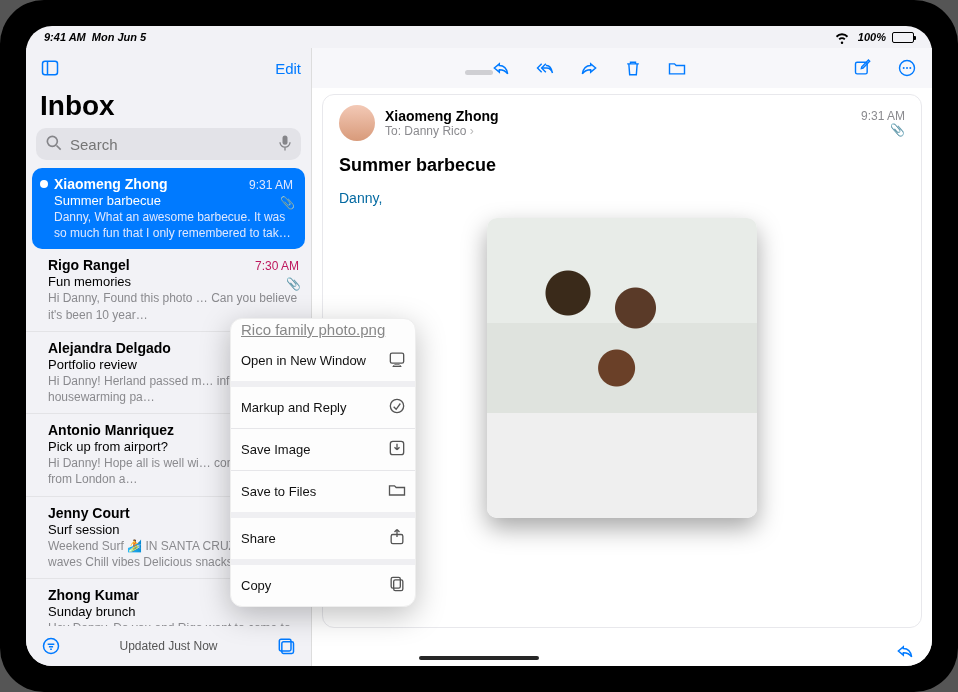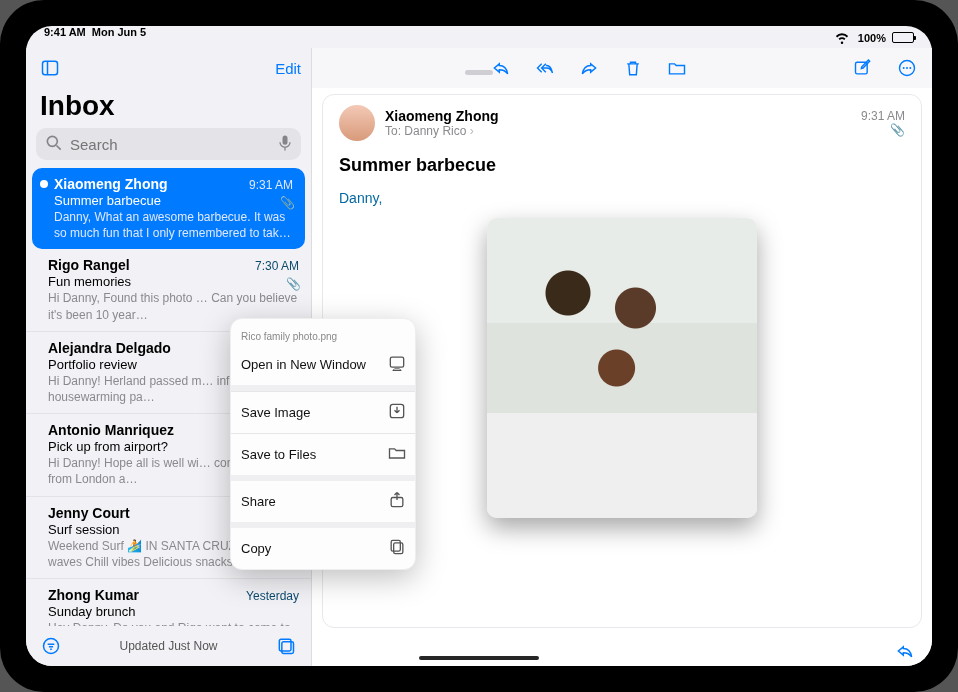--- a/index.html
+++ b/index.html
@@ -6,22 +6,22 @@
   body { background: #555; display: flex; align-items: center; justify-content: center; width: 958px; height: 692px; }
   .device {
     width: 958px; height: 692px; background: #000; border-radius: 44px; padding: 26px;
     position: relative;
   }
   .screen {
     width: 100%; height: 100%; background: #f2f2f6; border-radius: 26px; overflow: hidden;
     display: flex; flex-direction: column;
   }
   .status-bar {
-    height: 22px; display: flex; align-items: flex-start; justify-content: space-between;
-    padding: 0 18px; font-size: 11px; font-weight: 600; color: #000;
+    height: 22px; display: flex; align-items: center; justify-content: space-between;
+    padding: 0 18px; font-size: 11px; font-weight: 600; color: #000; font-style: italic;
   }
   .status-left, .status-right { display: flex; align-items: center; gap: 6px; }
   .battery { width: 22px; height: 11px; border: 1px solid #000; border-radius: 2px; position: relative; }
   .battery::after { content:''; position:absolute; right:-3px; top:3px; width:2px; height:4px; background:#000; border-radius:0 1px 1px 0; }
   .battery-fill { background:#000; height:100%; width:100%; border-radius:1px; }
   .wifi, .signal { font-size: 12px; }
 
   .app {
     flex: 1; display: flex; overflow: hidden; position: relative;
   }
@@ -40,21 +40,21 @@
   }
   .search input { border:none; background:transparent; flex:1; font-size:15px; color:#333; outline:none; }
   .mic { color:#858589; }
   .msg-list { flex:1; overflow:hidden; }
   .msg {
     padding: 8px 12px 8px 22px; border-bottom: 1px solid #e3e3e6; position:relative;
   }
   .msg.selected { background:#007aff; color:#fff; border-radius:10px; margin: 0 6px; border-bottom:none; }
   .msg .row1 { display:flex; justify-content:space-between; align-items:baseline; }
   .msg .sender { font-weight:600; font-size:14px; }
-  .msg .time { font-size:12px; color:#0c4a6e; }
+  .msg .time { font-size:12px; color:#be185d; }
   .msg.selected .time { color:#e0e8ff; }
   .msg .subject { font-size:13px; margin-top:1px; }
   .msg .preview { font-size:12px; color:#8a8a8e; margin-top:1px; line-height:1.35;
     display:-webkit-box; -webkit-line-clamp:2; -webkit-box-orient:vertical; overflow:hidden;
   }
   .msg.selected .subject { color:#fff; }
   .msg.selected .preview { color:#dfe8ff; }
   .attach-ind { position:absolute; right:10px; top:28px; color:#8a8a8e; font-size:12px; }
   .msg.selected .attach-ind { color:#dfe8ff; }
   .unread-dot { position:absolute; left:8px; top:12px; width:8px; height:8px; border-radius:50%; background:#007aff; }
@@ -104,21 +104,21 @@
     position:relative; z-index:60;
   }
   .c-footer { display:flex; justify-content:flex-end; padding: 6px 16px 4px; }
 
   
   .ctx {
     position:absolute; left: 204px; top: 270px; width: 186px; background:#fdfdfd;
     border-radius:12px; box-shadow: 0 8px 30px rgba(0,0,0,.25); z-index:50; overflow:hidden;
     border:1px solid #eee;
   }
-  .ctx-title { font-size:10px; color:#888; padding:12px 10px 2px; }
+  .ctx-title { font-size:15px; color:#888; padding:2px 10px 2px;text-decoration:underline; }
   .ctx-sep { height:1px; background:#e6e6e9; }
   .ctx-section-gap { height:6px; background:#efeff2; }
   .ctx-item { display:flex; justify-content:space-between; align-items:center; padding:9px 10px; font-size:13px; color:#111; }
   .ctx-item .ci-icon { color:#555; width:18px; text-align:center; }
 
   .home-indicator { position:absolute; bottom:6px; left:50%; transform:translateX(-50%); width:120px; height:4px; background:#000; border-radius:3px; opacity:.85; }
 
   svg { width: 20px; height: 20px; }
 </style>
 </head>
@@ -342,20 +342,27 @@
         <div class="ctx-title">Rico family photo.png</div>
         <div id="ctx-items">
             <div class="ctx-item">
               <span>Open in New Window</span>
                    <span class="ci-icon"><svg viewBox="0 0 24 24" width="16" height="16">
                   <rect x="4" y="5" width="16" height="12" rx="2" fill="none" stroke="currentColor" stroke-width="1.6"></rect>
                   <path d="M9 19h6l2 2H7z" fill="none" stroke="currentColor" stroke-width="1.2"></path>
                 </svg></span>
             </div>
             <div class="ctx-section-gap"></div>
+            <div class="ctx-item">
+              <span>Markup and Reply</span>
+                   <span class="ci-icon"><svg viewBox="0 0 24 24" width="16" height="16">
+                  <circle cx="12" cy="12" r="8" fill="none" stroke="currentColor" stroke-width="1.6"></circle>
+                  <path d="M8 13l3 3 5-7" fill="none" stroke="currentColor" stroke-width="1.6"></path>
+                </svg></span>
+            </div>
             <div class="ctx-sep"></div>
             <div class="ctx-item">
               <span>Save Image</span>
                    <span class="ci-icon"><svg viewBox="0 0 24 24" width="16" height="16">
                   <rect x="4" y="4" width="16" height="16" rx="3" fill="none" stroke="currentColor" stroke-width="1.6"></rect>
                   <path d="M12 7v7m0 0l-3-3m3 3l3-3" fill="none" stroke="currentColor" stroke-width="1.6"></path>
                 </svg></span>
             </div>
             <div class="ctx-sep"></div>
             <div class="ctx-item">

